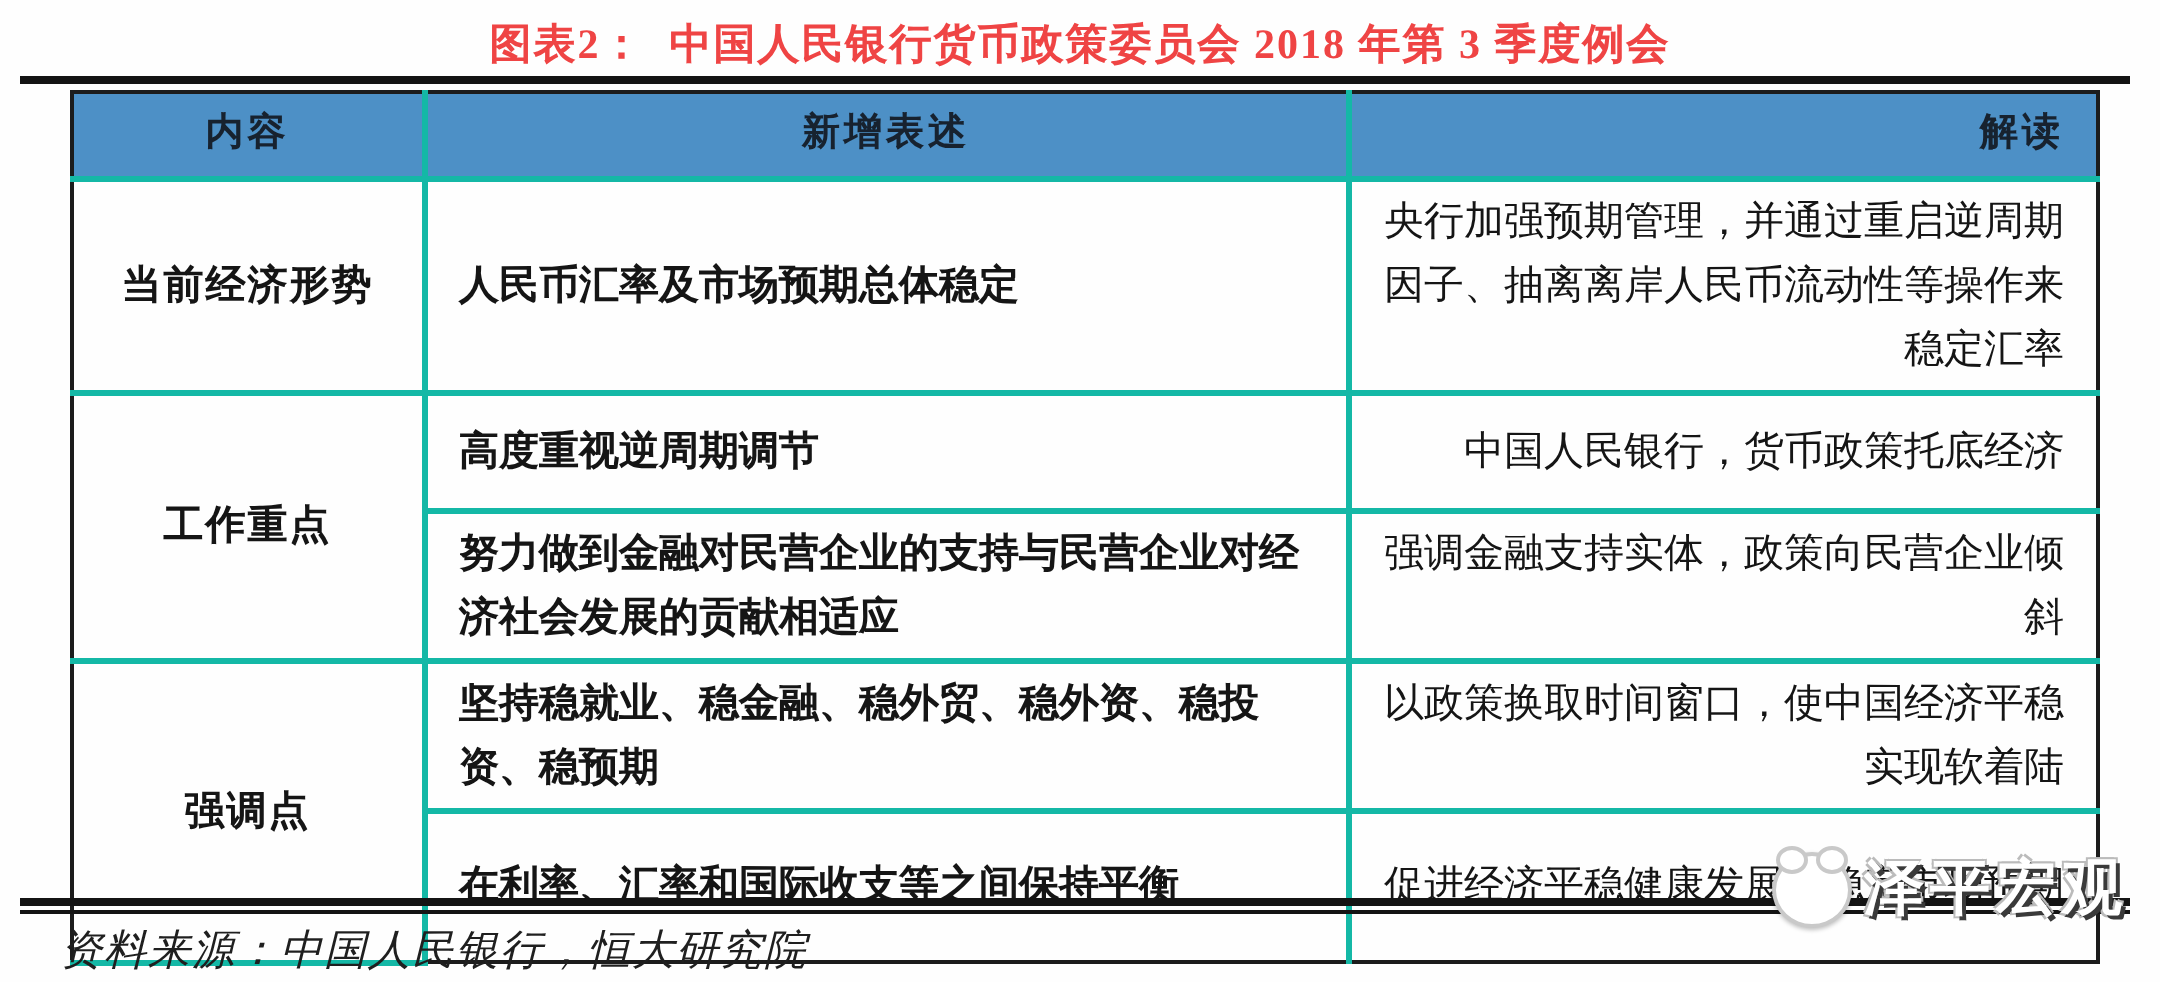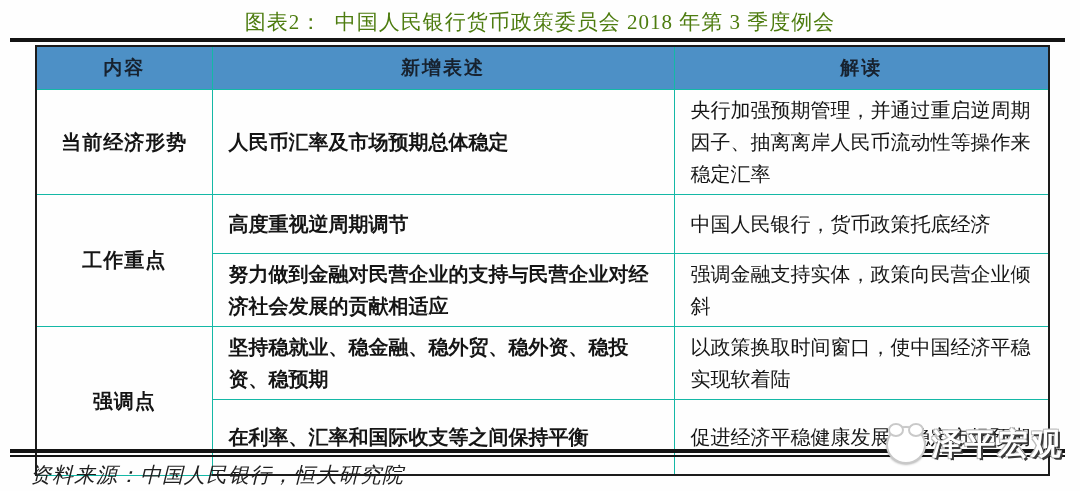--- a/index.html
+++ b/index.html
@@ -15,22 +15,22 @@
     background: #fefefe;
     overflow: hidden;
   }
   .title {
     position: absolute;
     top: 8px;
     left: 0;
     width: 1080px;
     text-align: center;
     font-size: 21px;
-    font-weight: normal;
-    color: #4d7c0f;
+    font-weight: bold;
+    color: #ef4444;
     letter-spacing: 1px;
     white-space: pre;
   }
   .top-rule {
     position: absolute;
     top: 38px;
     left: 10px;
     width: 1055px;
     height: 4px;
     background: #141414;
@@ -56,21 +56,21 @@
     top: 45px;
     left: 35px;
     width: 1013px;
     border-collapse: collapse;
     table-layout: fixed;
   }
   table.policy col.c1 { width: 176px; }
   table.policy col.c2 { width: 462px; }
   table.policy col.c3 { width: 375px; }
   table.policy th, table.policy td {
-    border: 1px solid #14b8a6;
+    border: 3px solid #14b8a6;
     padding: 4px 16px;
     vertical-align: middle;
     color: #151515;
     font-size: 20px;
     line-height: 1.6;
   }
   table.policy th {
     background: #4d90c6;
     color: #17222f;
     font-weight: bold;
@@ -81,21 +81,21 @@
   }
   table.policy td.cat {
     text-align: center;
     font-weight: bold;
     letter-spacing: 1px;
     padding: 3px 6px;
   }
   table.policy td.stmt { font-weight: bold; }
   table.policy td.interp { font-weight: normal; }
   table.policy td.first-col-border, table.policy th.first { border-left: 2px solid #1c1c1c; margin-left: 8px; }
-  table.policy td.last-col-border, table.policy th.last { border-right: 2px solid #1c1c1c; }
+  table.policy td.last-col-border, table.policy th.last { border-right: 2px solid #1c1c1c; text-align: right; }
   tr.hr   { height: 43px; }
   tr.r1   { height: 98px; }
   tr.r2a  { height: 59px; }
   tr.r2b  { height: 67px; }
   tr.r3a  { height: 66px; }
   tr.r3b  { height: 76px; }
   table.policy tbody tr:last-child td { border-bottom: 2px solid #1c1c1c; }
   .footer {
     position: absolute;
     top: 461px;

